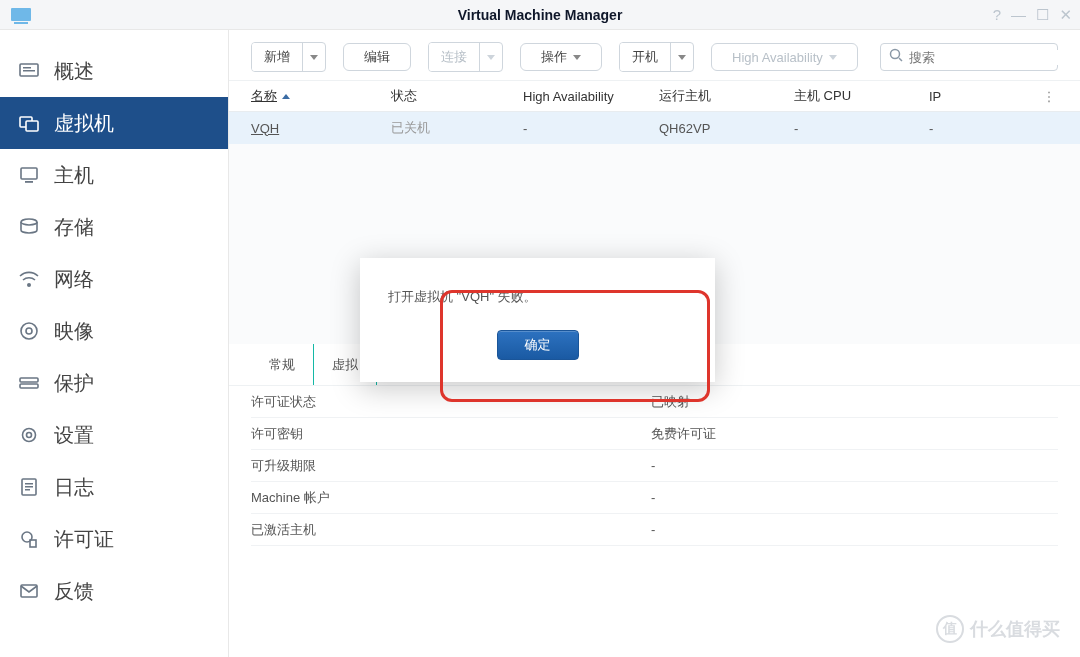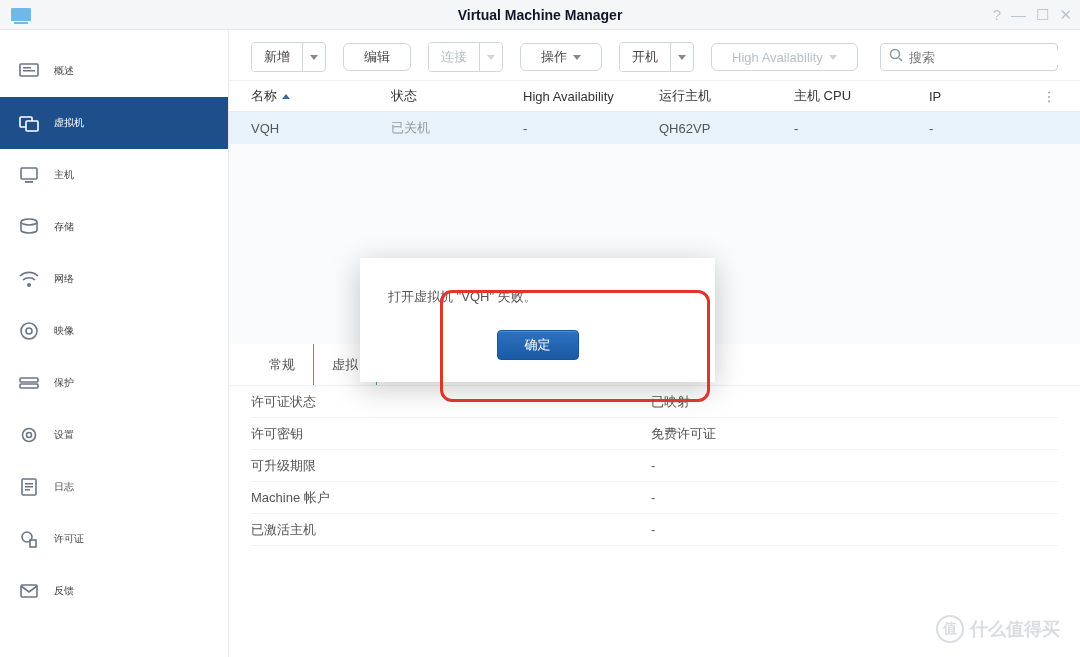--- a/index.html
+++ b/index.html
@@ -11,21 +11,21 @@
     .titlebar-left { position: absolute; left: 10px; display: flex; align-items: center; }
     .app-icon { width: 22px; height: 18px; }
     .titlebar-right { position: absolute; right: 8px; display: flex; gap: 10px; align-items: center; }
     .win-btn { color: #bcc5ce; cursor: pointer; display: flex; align-items: center; justify-content: center; font-size: 15px; }
     
     
     .main { display: flex; height: 627px; }
     
     
     .sidebar { width: 229px; background: #fff; border-right: 1px solid #e8e8e8; padding-top: 15px; }
-    .side-item { display: flex; align-items: center; height: 52px; padding-left: 18px; cursor: pointer; color: #444; font-size: 10px; }
+    .side-item { display: flex; align-items: center; height: 52px; padding-left: 18px; cursor: pointer; color: #444; font-size: 20px; }
     .side-item.active { background: #1e4f8a; color: #fff; }
     .side-icon { width: 22px; height: 22px; margin-right: 14px; display: flex; align-items: center; justify-content: center; }
     
     
     .content { flex: 1; display: flex; flex-direction: column; background: #fafbfc; position: relative; }
     
     
     .toolbar { padding: 12px 22px 8px 22px; display: flex; align-items: center; gap: 17px; background: #fff; }
     .btn-group { display: flex; border: 1px solid #cfd6dd; border-radius: 4px; overflow: hidden; }
     .btn { height: 28px; padding: 0 12px; background: #fff; display: flex; align-items: center; font-size: 13px; color: #444; cursor: pointer; }
@@ -34,21 +34,21 @@
     .dropdown-tri { width: 0; height: 0; border-left: 4px solid transparent; border-right: 4px solid transparent; border-top: 5px solid #888; }
     .dropdown-tri.disabled { border-top-color: #cdd4db; }
     .btn-single { height: 28px; padding: 0 20px; border: 1px solid #cfd6dd; border-radius: 6px; background: #fff; display: flex; align-items: center; font-size: 13px; color: #444; cursor: pointer; gap: 6px; }
     .btn-single.disabled { color: #b8c0c8; }
     .search-box { margin-left: auto; height: 28px; width: 178px; border: 1px solid #cfd6dd; border-radius: 4px; display: flex; align-items: center; padding: 0 8px; background: #fff; }
     .search-box input { border: none; outline: none; flex: 1; font-size: 13px; color: #888; margin-left: 6px; }
     
     
     .table-header { display: flex; height: 32px; background: #fff; border-top:1px solid #eef1f3; border-bottom: 1px solid #e8ecef; font-size: 13px; color: #333; padding-left: 22px; }
     .th { display: flex; align-items: center; padding-right: 8px; cursor: pointer; }
-    .col1 { width: 140px; } .col2 { width: 132px; } .col3 { width: 136px; } .col4 { width: 135px; } .col5 { width: 135px; } .col6 { width: 110px; }
+    .col1 { width: 140px; text-decoration: underline; } .col2 { width: 132px; } .col3 { width: 136px; } .col4 { width: 135px; } .col5 { width: 135px; } .col6 { width: 110px; }
     .th-sort { width:0;height:0;border-left:4px solid transparent;border-right:4px solid transparent;border-bottom:5px solid #3b6ca4;margin-left:5px; }
     .th-more { display:flex;align-items:center;justify-content:center;width:20px;color:#888; }
     
     .table-row { display: flex; height: 32px; background: #e8f2fb; font-size: 13px; color: #555; padding-left: 22px; }
     .td { display: flex; align-items: center; padding-right: 8px; }
     .td.muted { color: #999; }
     
     
     .detail-area { margin-top: 200px; background: #fff; flex: 1; }
     .tabs { display: flex; padding: 0 22px; border-bottom: 1px solid #eef1f3; height: 42px; }

